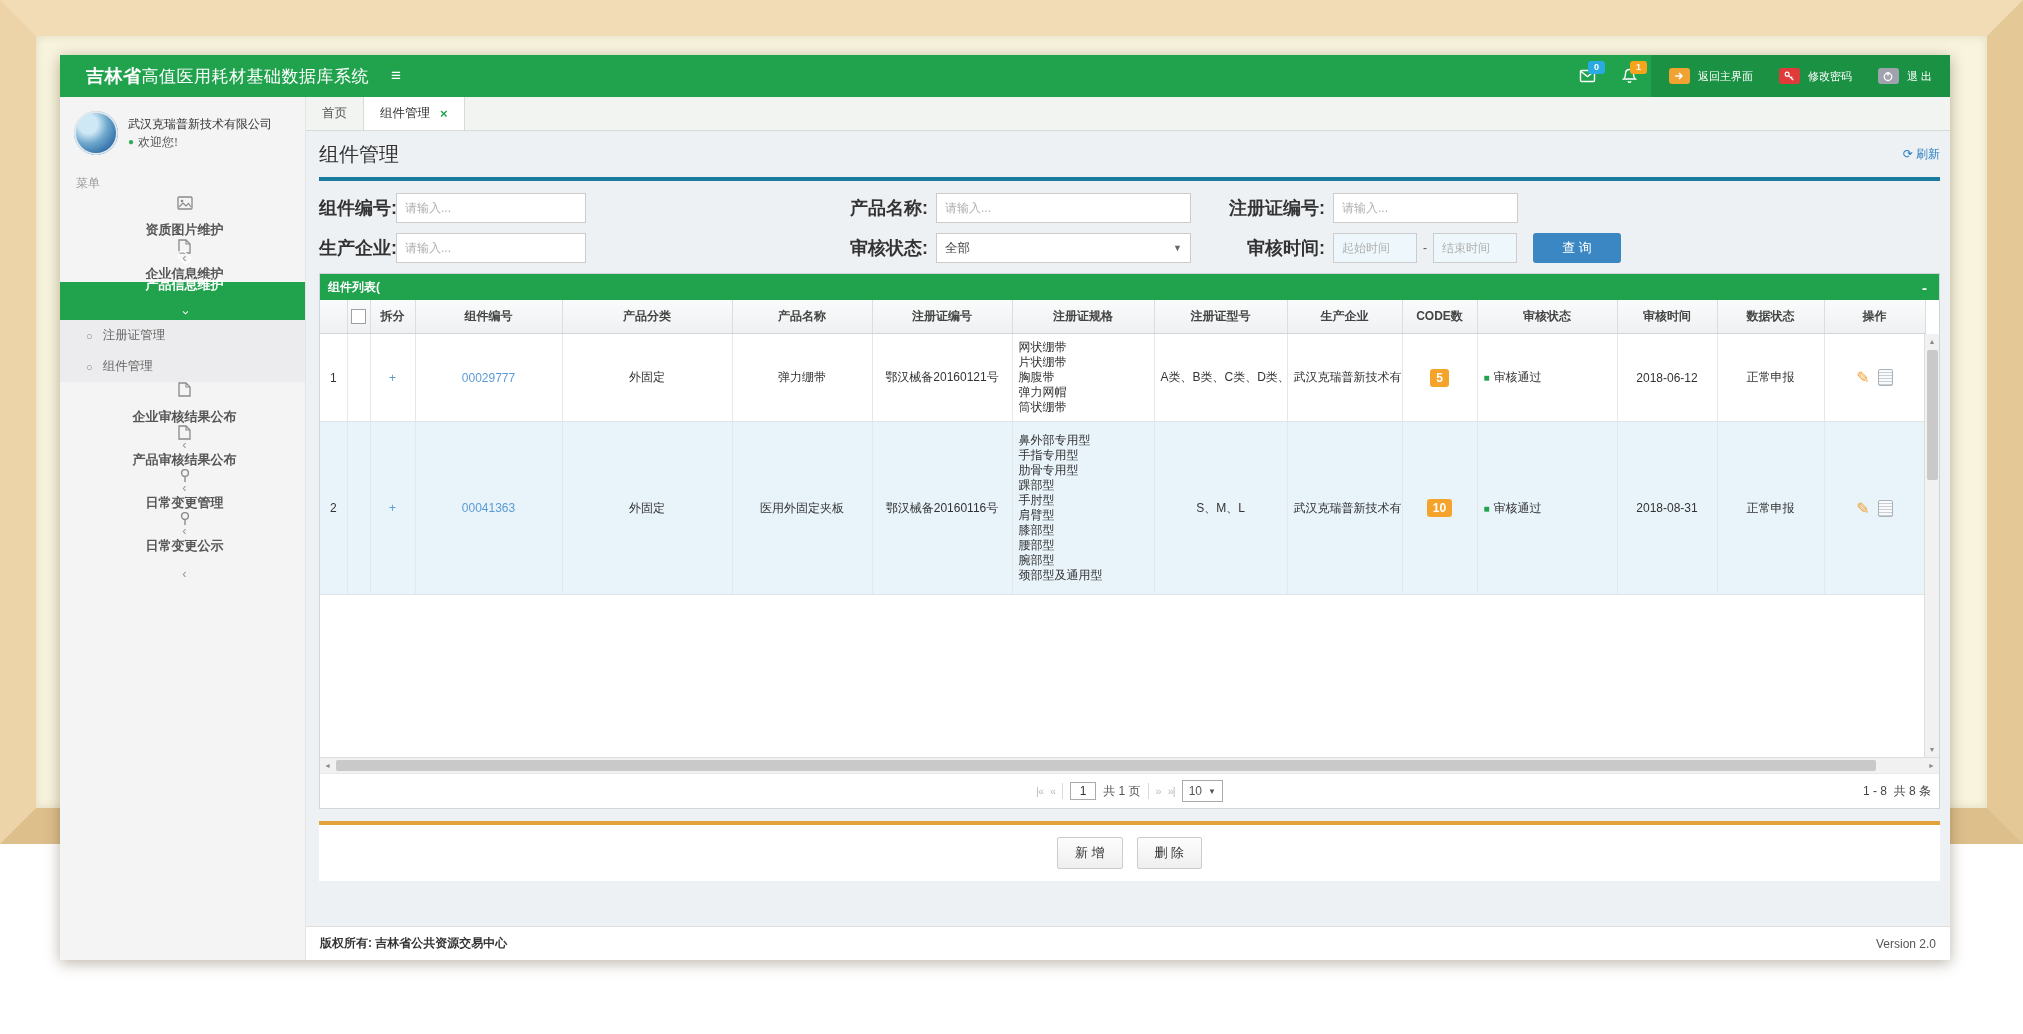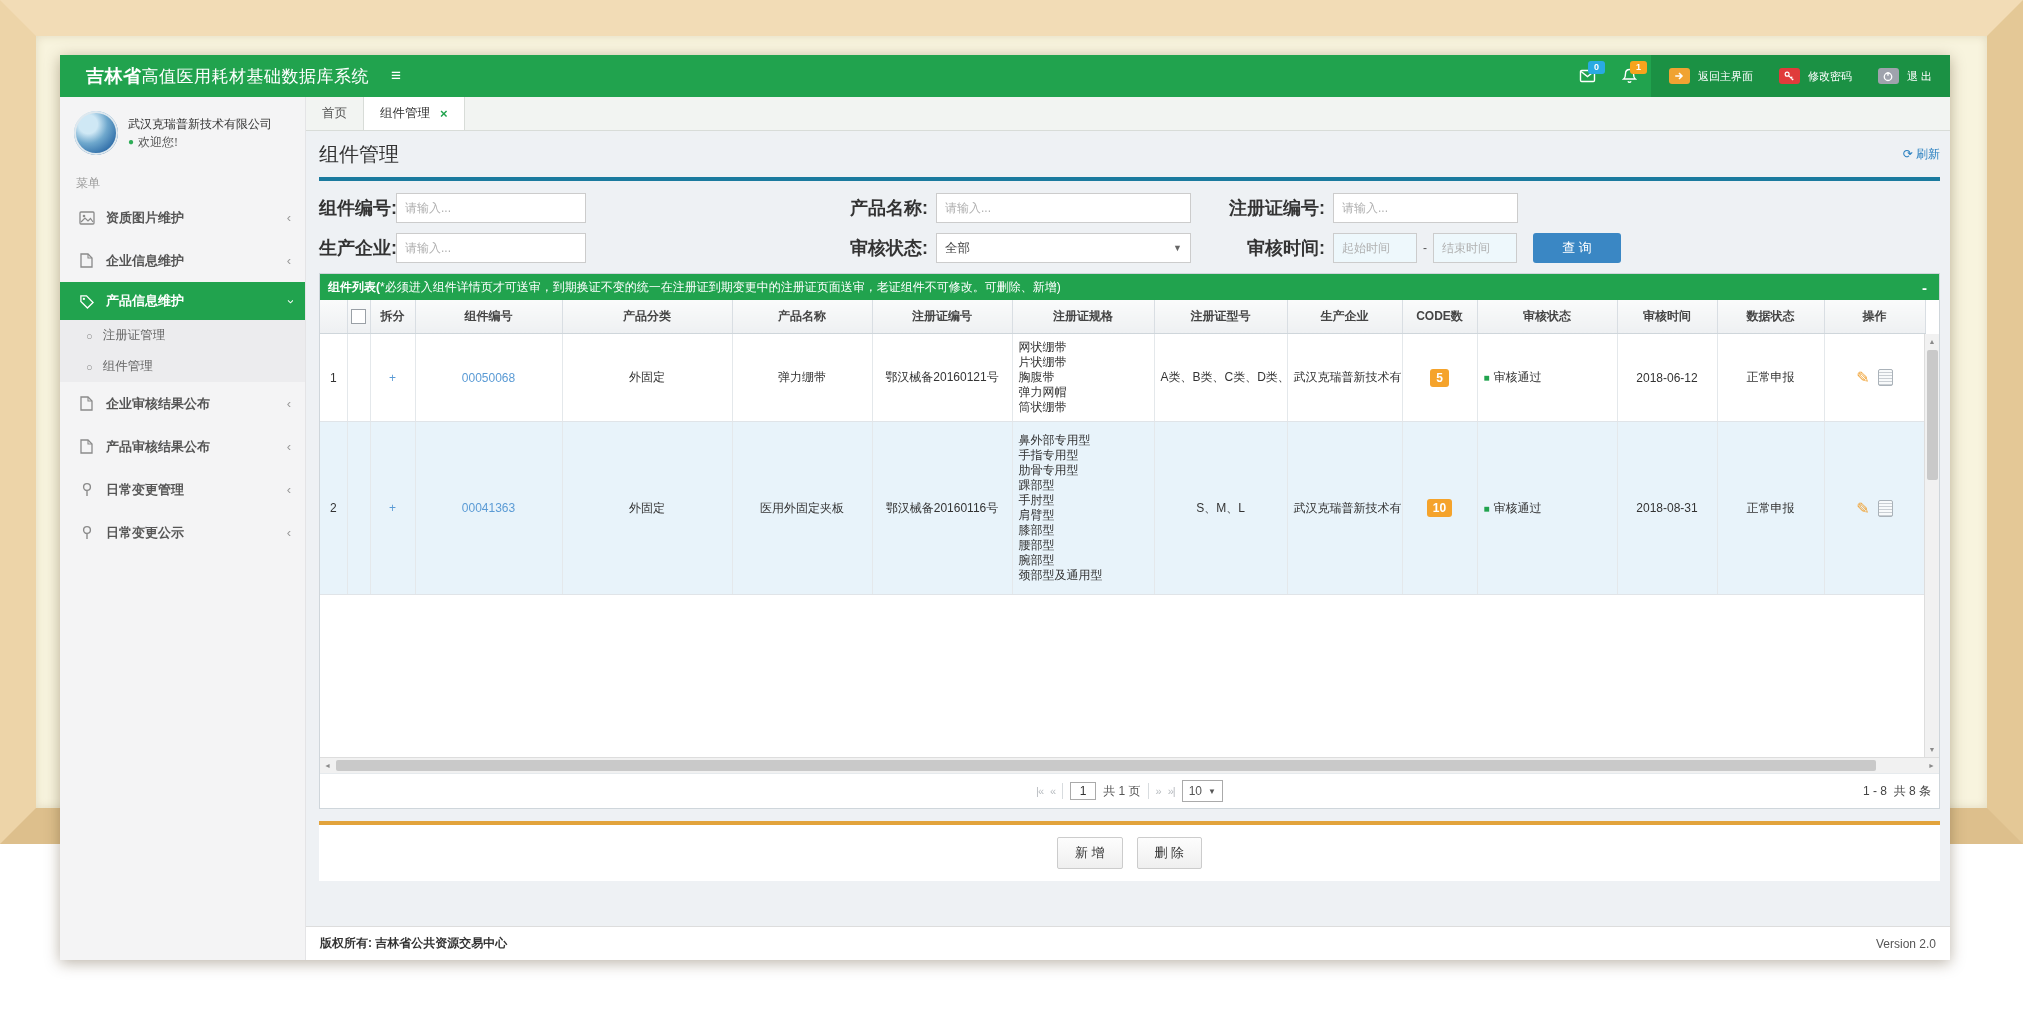--- a/index.html
+++ b/index.html
@@ -33,21 +33,21 @@
   .body-row{flex:1;display:flex;min-height:0;}
   .sidebar{width:245px;flex:0 0 245px;background:#f4f4f5;border-right:1px solid #e4e4e6;display:flex;flex-direction:column;}
   .user{display:flex;align-items:center;gap:10px;padding:14px 12px 12px 14px;}
   .avatar{width:44px;height:44px;border-radius:50%;flex:0 0 44px;
           background:radial-gradient(circle at 32% 30%,#cfe8f5 0 22%,#6fa8cd 45%,#2f6da8 75%,#1d4f86 100%);
           box-shadow:inset 0 0 0 2px #dfe8ee;}
   .uinfo{font-size:12px;color:#333;line-height:18px;font-family:Liberation Serif, serif;}
   .welcome{display:flex;align-items:center;gap:4px;color:#555;}
   .wdot{color:#2ead57;font-size:10px;}
   .menu-label{font-size:12px;color:#9a9a9a;padding:8px 0 4px 16px;}
-  .mitem{height:43px;display:flex;align-items:center;padding:0 14px 0 18px;gap:11px;cursor:pointer;color:#555;}
+  .mitem{height:43px;display:flex;align-items:center;padding:0 14px 0 18px;gap:11px;cursor:pointer;color:#555;flex-direction:column;}
   .mitem .mic{width:17px;display:flex;justify-content:center;}
   .mitem .mlabel{font-size:13px;font-weight:bold;flex:1;}
   .mitem .chev{font-size:13px;color:#999;}
   .mitem.active{background:#21a34e;color:#fff;height:38px;justify-content:flex-end;}
   .mitem.active .chev{color:#fff;display:inline-block;transform:rotate(-90deg);}
   .submenu{background:#ececee;}
   .sitem{height:31px;display:flex;align-items:center;padding-left:26px;gap:10px;font-size:12.5px;color:#666;cursor:pointer;}
   .sitem .o{color:#8a8a8a;font-size:11px;}
 
   
@@ -351,21 +351,20 @@
             <input class="inp date" style="width: 84px;" placeholder="起始时间">
             <span class="dash">-</span>
             <input class="inp date" style="width: 84px;" placeholder="结束时间">
             <button class="btn-search">查 询</button>
           </div>
         </div>
 
         <div class="panel">
           <div class="panel-head">
             <span class="t">组件列表(</span>
-            <span class="n">*必须进入组件详情页才可送审，到期换证不变的统一在注册证到期变更中的注册证页面送审，老证组件不可修改。可删除、新增)</span>
             <span class="collapse">-</span>
           </div>
 
           <div class="tablewrap">
             <table class="grid">
               <colgroup>
                 <col style="width:27px">
                       <col style="width:23px">
                       <col style="width:45px">
                       <col style="width:147px">
@@ -398,21 +397,21 @@
                   <th>审核时间</th>
                   <th>数据状态</th>
                   <th>操作</th>
                 </tr>
               </thead>
               <tbody>
                 <tr class="r1" style="height:82px;">
                   <td>1</td>
                   <td></td>
                   <td><a class="link">+</a></td>
-                  <td><a class="link">00050068</a></td>
+                  <td><a class="link">00029777</a></td>
                   <td>外固定</td>
                   <td class="left">弹力绷带</td>
                   <td class="left">鄂汉械备20160121号</td>
                   <td class="left">
                           <div class="specs">网状绷带
 片状绷带
 胸腹带
 弹力网帽
 筒状绷带</div>
                         </td>

